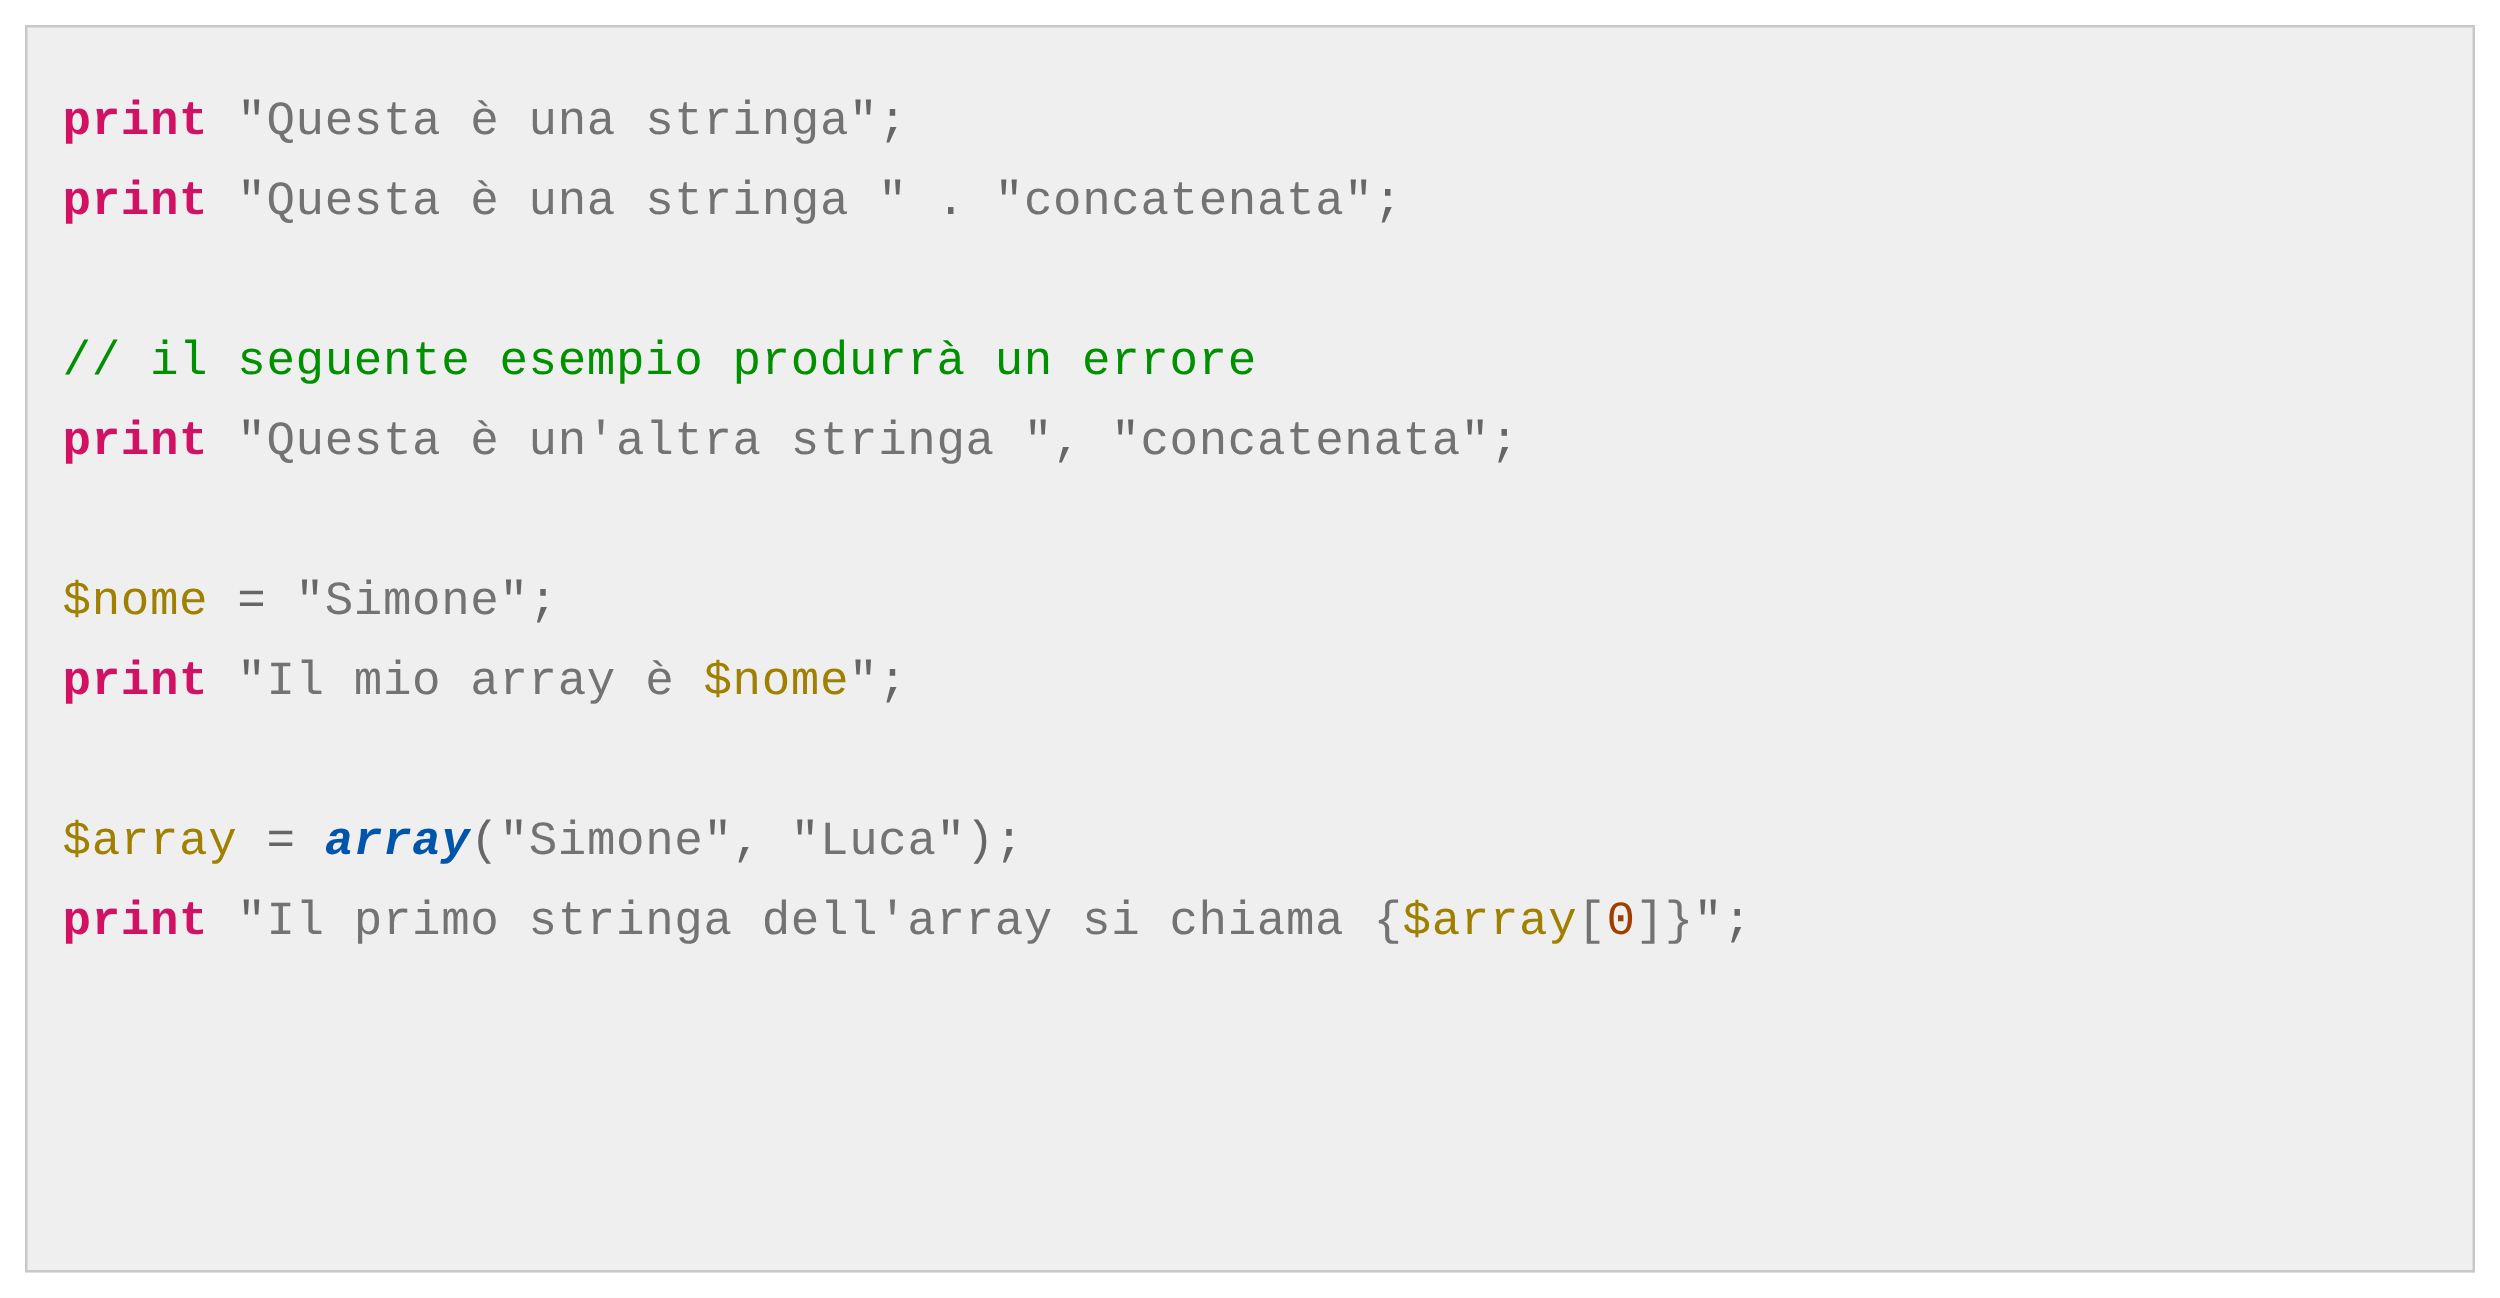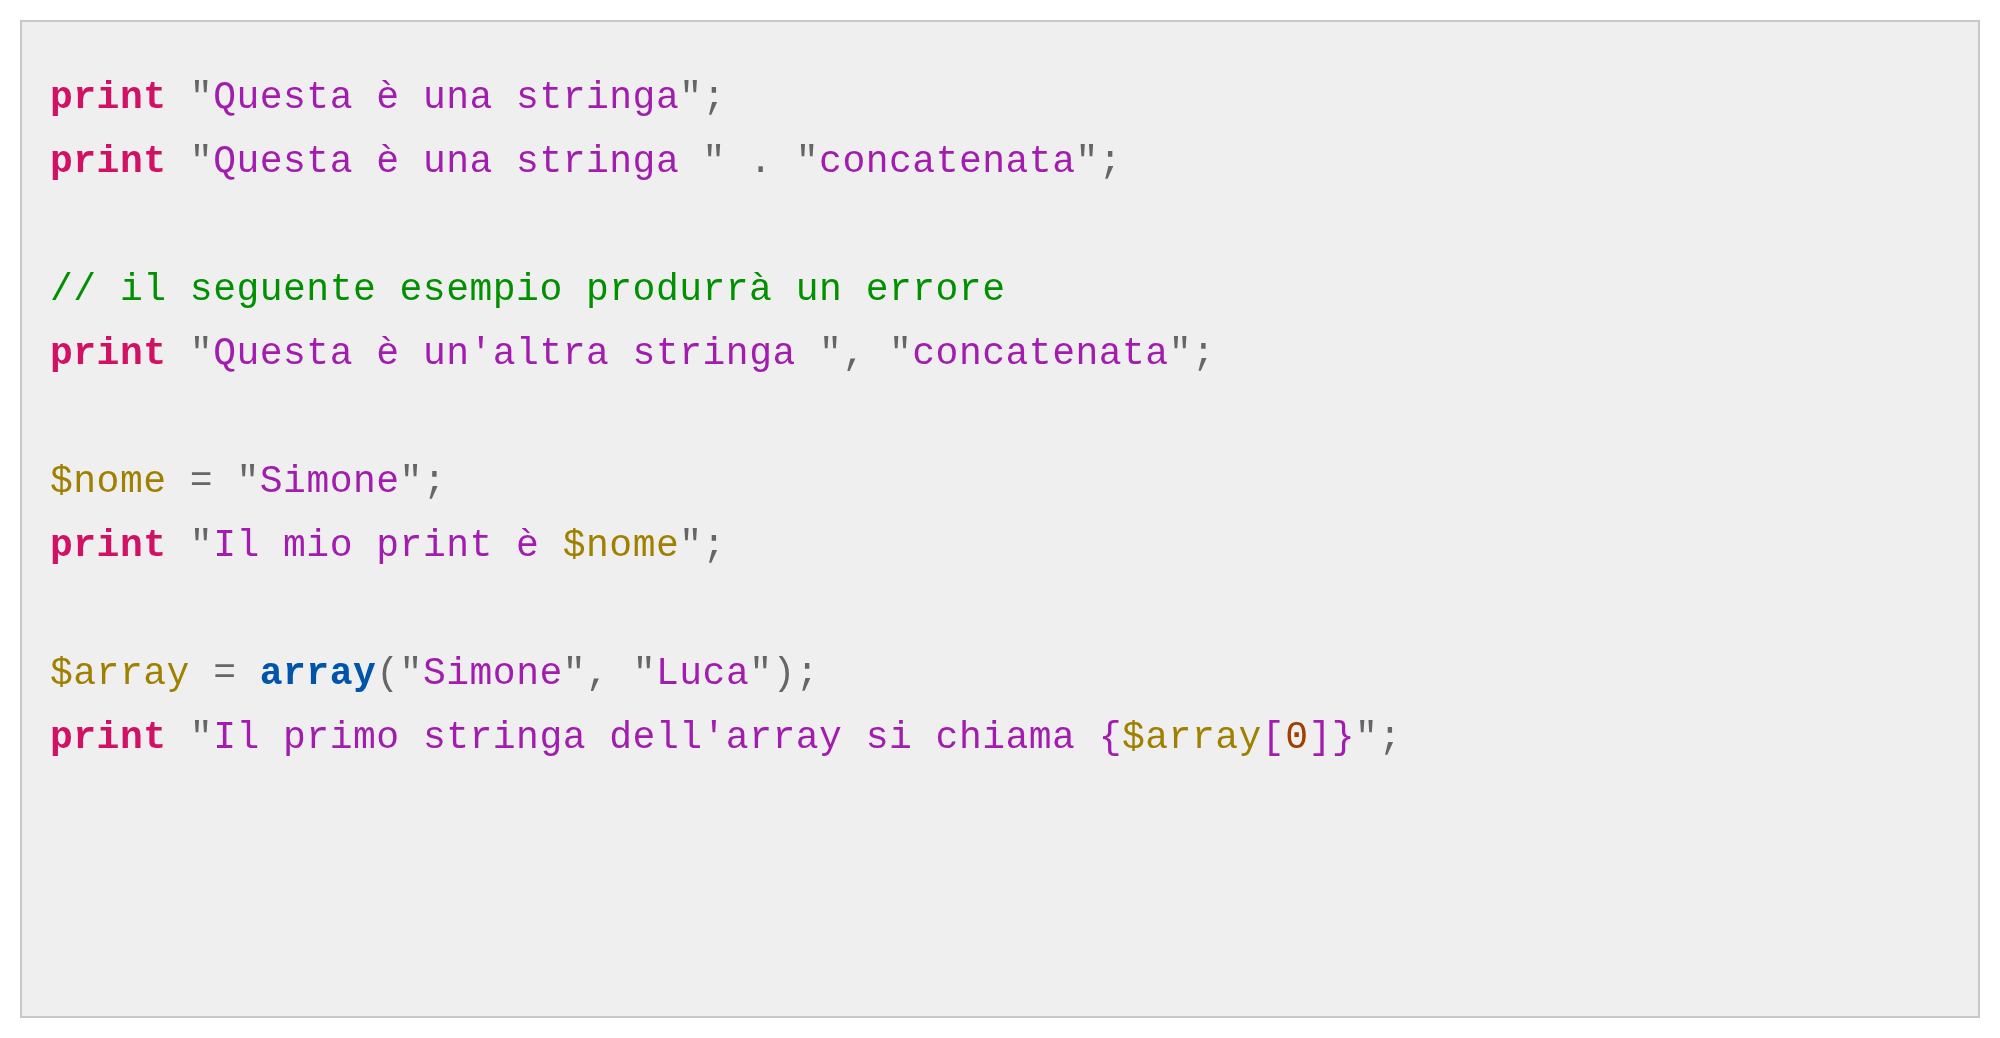--- a/index.html
+++ b/index.html
@@ -22,36 +22,36 @@
   pre.code {
     margin: 0;
     font-family: Consolas, "Courier New", monospace;
     font-size: 38px;
     line-height: 64px;
     white-space: pre;
     color: #666666;
     letter-spacing: 0.5px;
   }
   .kw   { color: #d11164; font-weight: bold; }  
-  .str  { color: #a21caf; }  
+  .str  { color: #737373; }  
   .quote{ color: #666666; }  
   .punct{ color: #666666; }  
   .cmt  { color: #009000; }  
   .var  { color: #a08000; text-align: center; }  
-  .func { color: #0055aa; font-weight: bold; } 
+  .func { color: #0055aa; font-weight: bold; font-style: italic; } 
   .num  { color: #a04000; }  
 </style>
 </head>
 <body>
 
 <div class="code-box">
 <pre class="code"><span><span class="kw">print</span> <span class="quote">"</span><span class="str">Questa è una stringa</span><span class="quote">"</span><span class="punct">;</span></span>
 <span><span class="kw">print</span> <span class="quote">"</span><span class="str">Questa è una stringa </span><span class="quote">"</span> <span class="punct">.</span> <span class="quote">"</span><span class="str">concatenata</span><span class="quote">"</span><span class="punct">;</span></span>
 
 <span><span class="cmt">// il seguente esempio produrrà un errore</span></span>
 <span><span class="kw">print</span> <span class="quote">"</span><span class="str">Questa è un'altra stringa </span><span class="quote">"</span><span class="punct">,</span> <span class="quote">"</span><span class="str">concatenata</span><span class="quote">"</span><span class="punct">;</span></span>
 
 <span><span class="var">$nome</span> <span class="punct">=</span> <span class="quote">"</span><span class="str">Simone</span><span class="quote">"</span><span class="punct">;</span></span>
-<span><span class="kw">print</span> <span class="quote">"</span><span class="str">Il mio print è </span><span class="var">$nome</span><span class="quote">"</span><span class="punct">;</span></span>
+<span><span class="kw">print</span> <span class="quote">"</span><span class="str">Il mio array è </span><span class="var">$nome</span><span class="quote">"</span><span class="punct">;</span></span>
 
 <span><span class="var">$array</span> <span class="punct">=</span> <span class="func">array</span><span class="punct">(</span><span class="quote">"</span><span class="str">Simone</span><span class="quote">"</span><span class="punct">,</span> <span class="quote">"</span><span class="str">Luca</span><span class="quote">"</span><span class="punct">);</span></span>
 <span><span class="kw">print</span> <span class="quote">"</span><span class="str">Il primo stringa dell'array si chiama </span><span class="str">{</span><span class="var">$array</span><span class="str">[</span><span class="num">0</span><span class="str">]</span><span class="str">}</span><span class="quote">"</span><span class="punct">;</span></span></pre>
 </div>
 
 </body></html>

